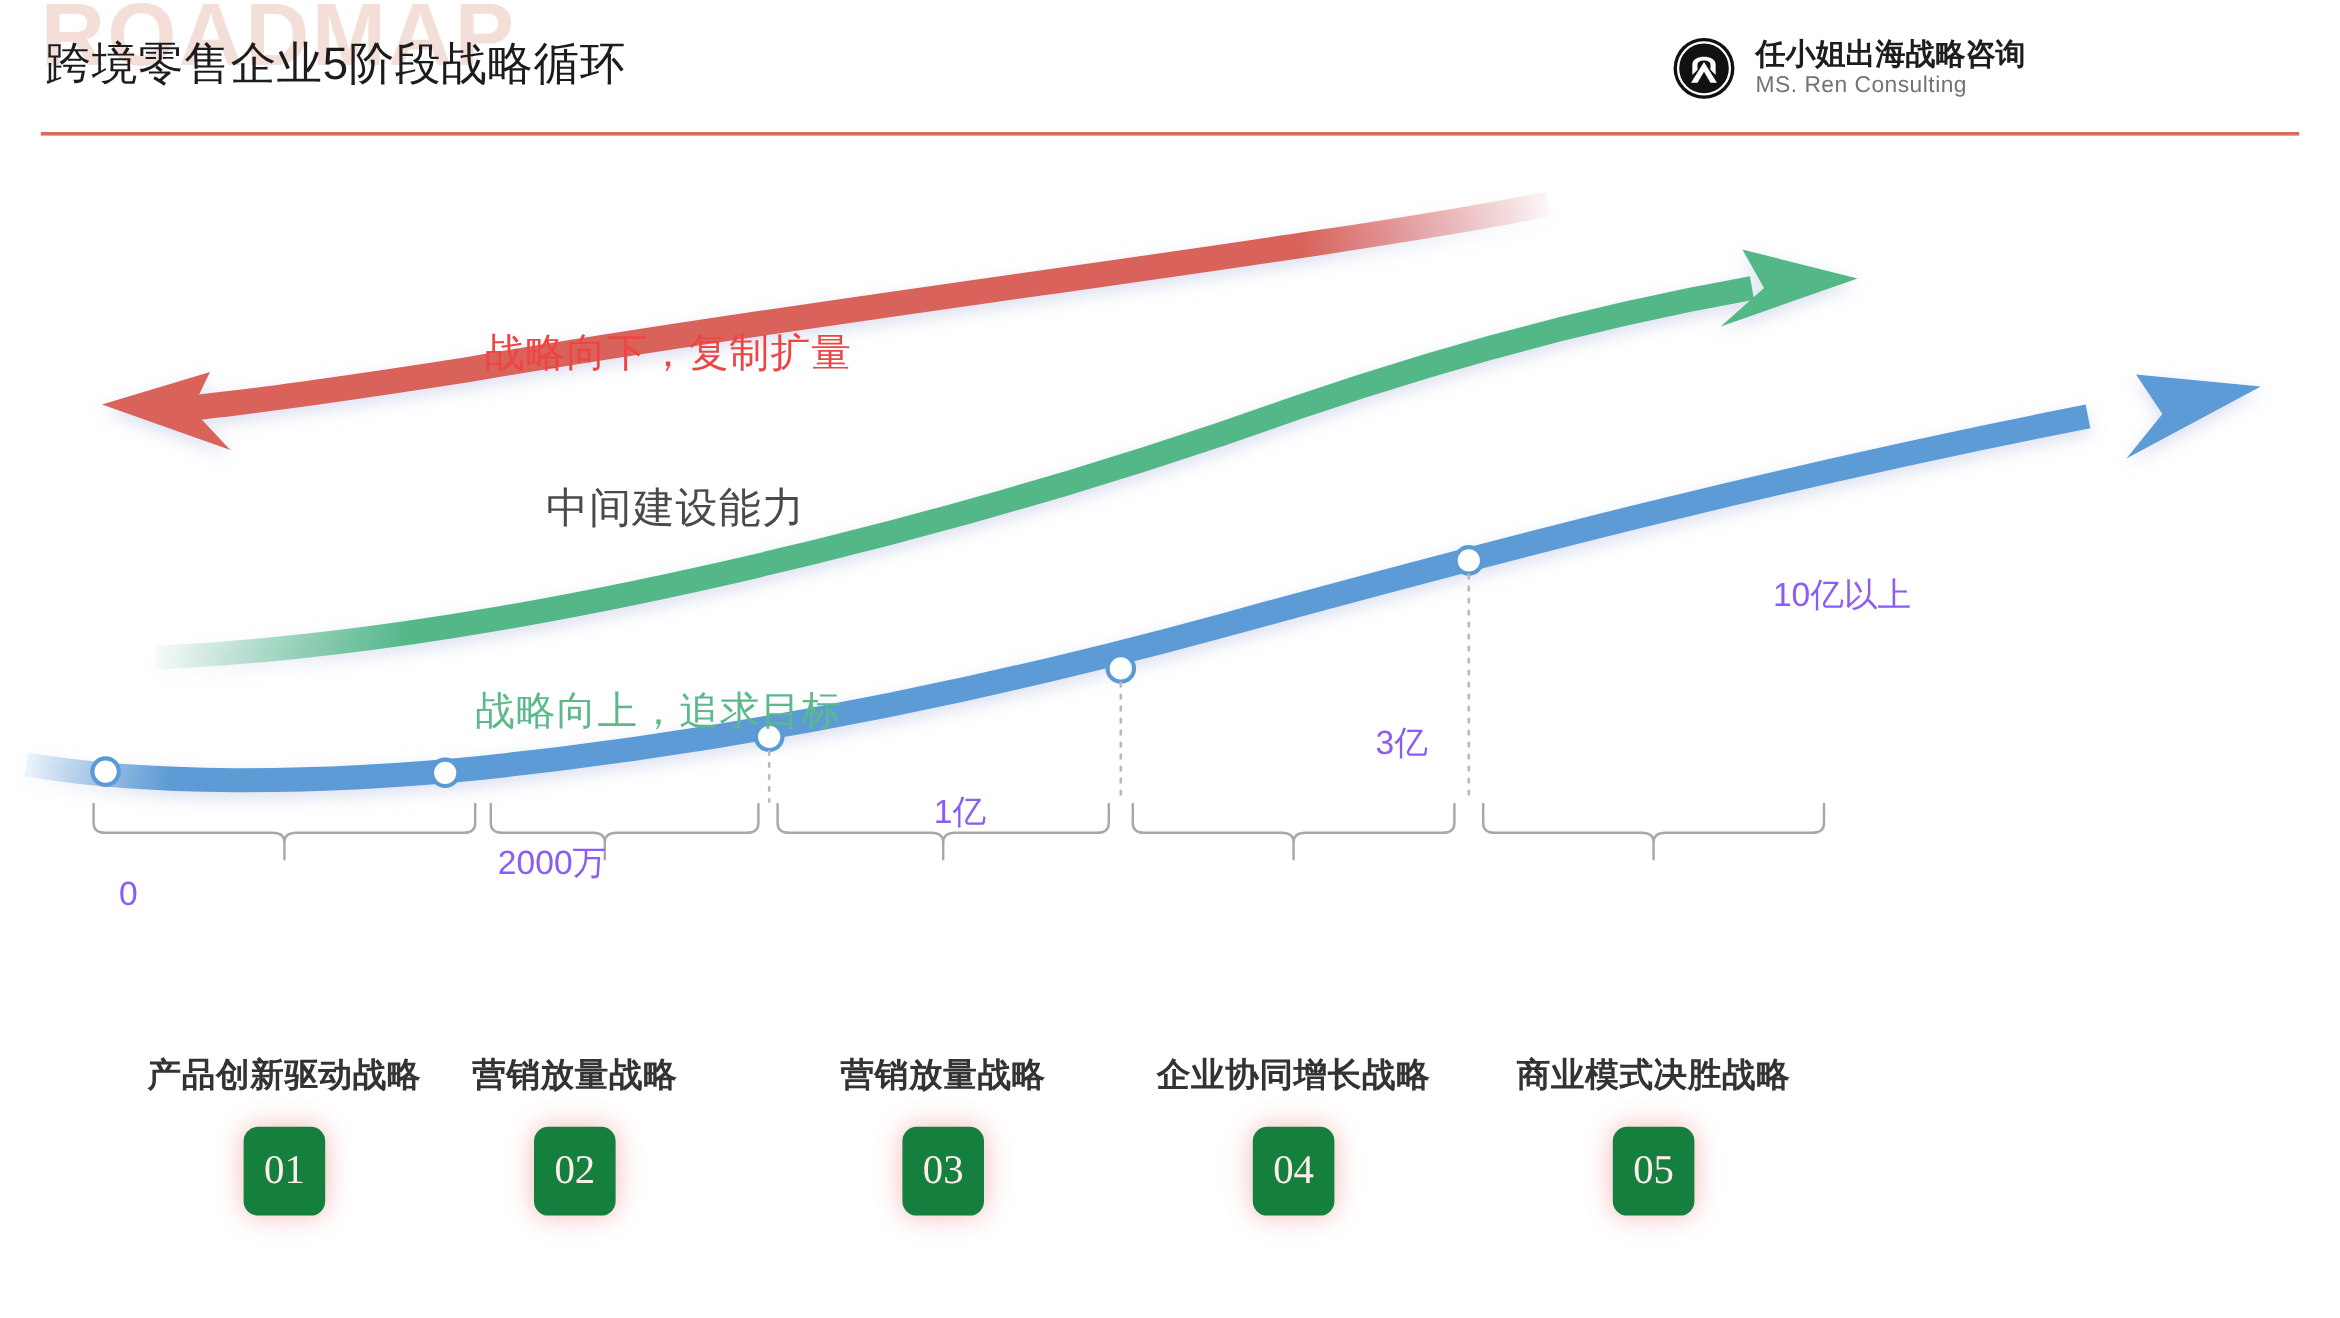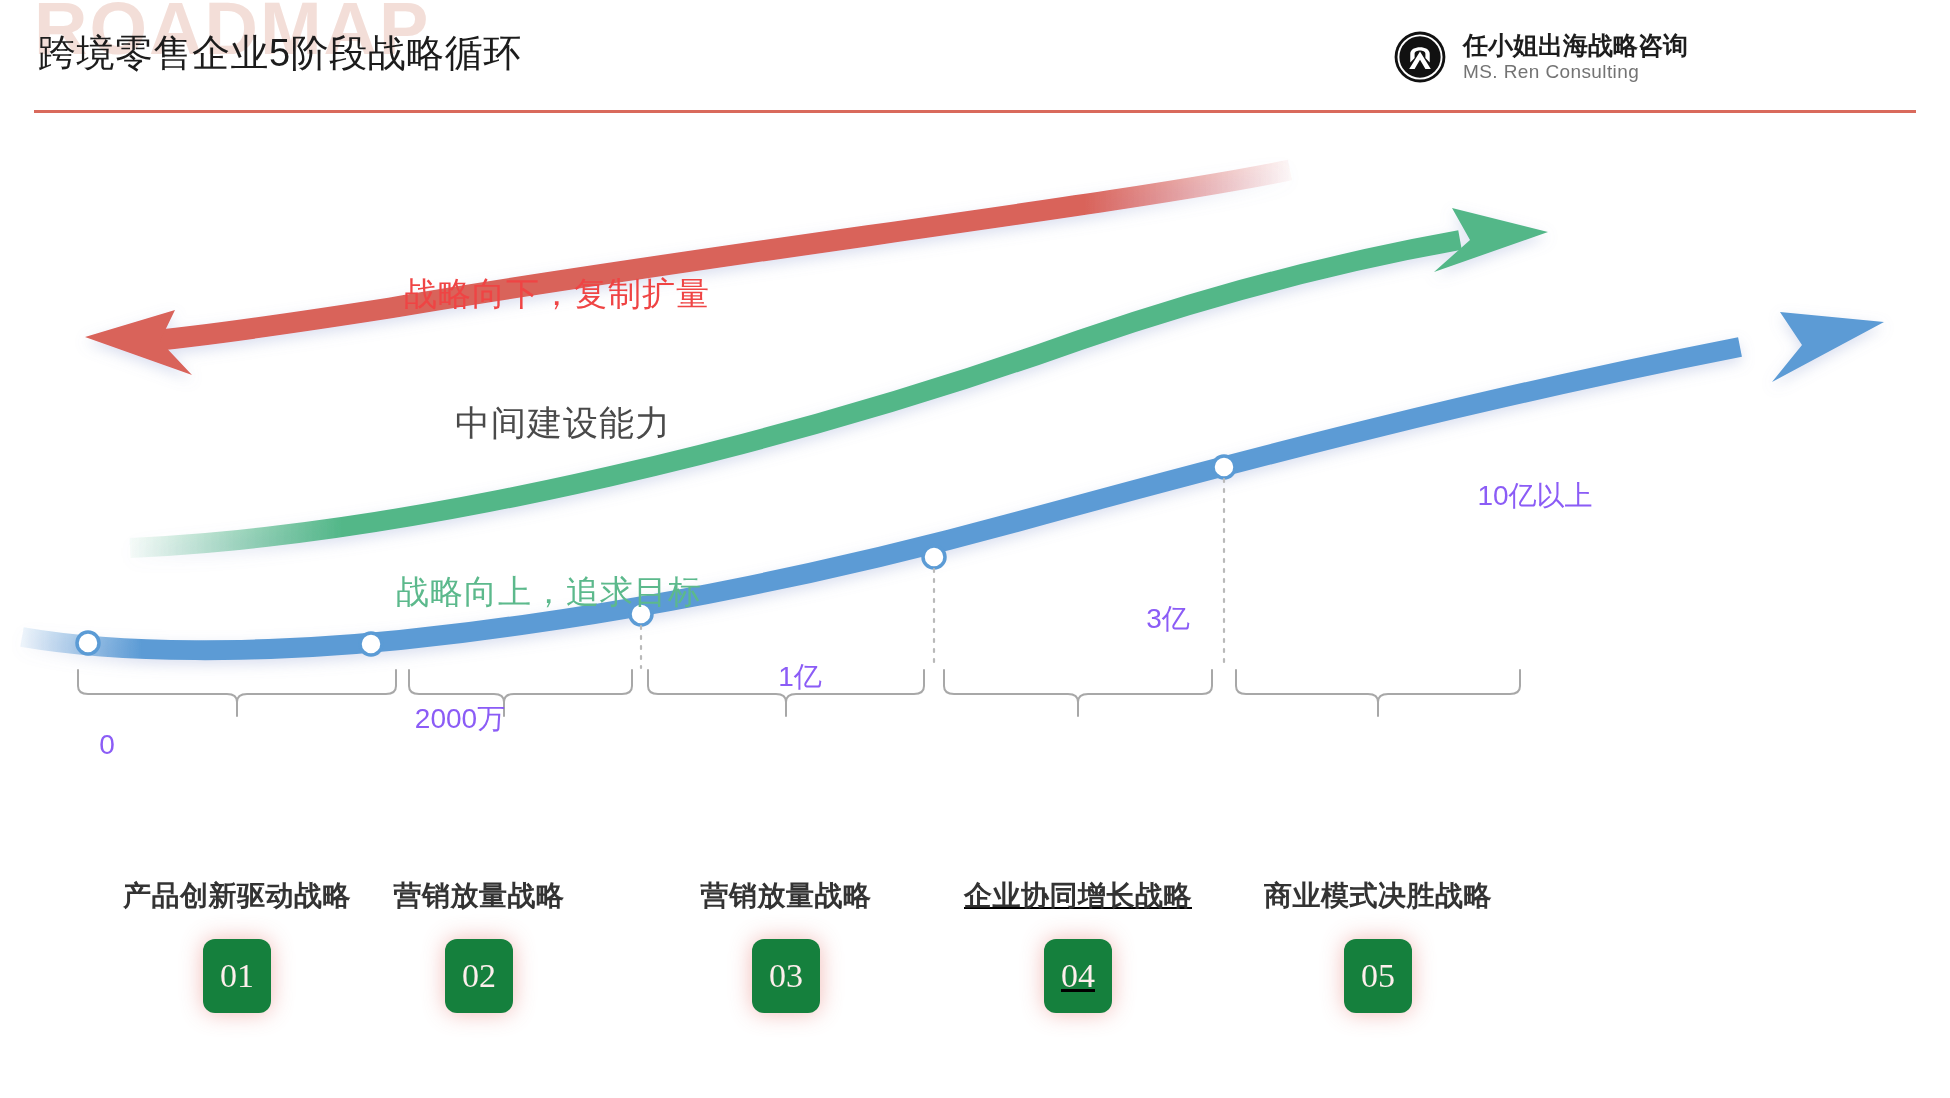--- a/index.html
+++ b/index.html
@@ -141,21 +141,21 @@
     color: #fdeeec;
     font-family: "Liberation Serif", "DejaVu Serif", serif;
     font-size: 34px;
     line-height: 74px;
     text-align: center;
     box-shadow: 0 0 22px rgba(225,103,94,0.45);
   }
   #stage-0 { left: 237px; }
   #stage-1 { left: 479px; }
   #stage-2 { left: 786px; }
-  #stage-3 { left: 1078px; text-decoration: underline; }
+  #stage-3 { left: 1078px; }
   #stage-4 { left: 1378px; }
 </style>
 </head>
 <body>
 
 <div id="slide">
 
   <div id="watermark">ROADMAP</div>
 
   <div id="page-title">跨境零售企业5阶段战略循环</div>

